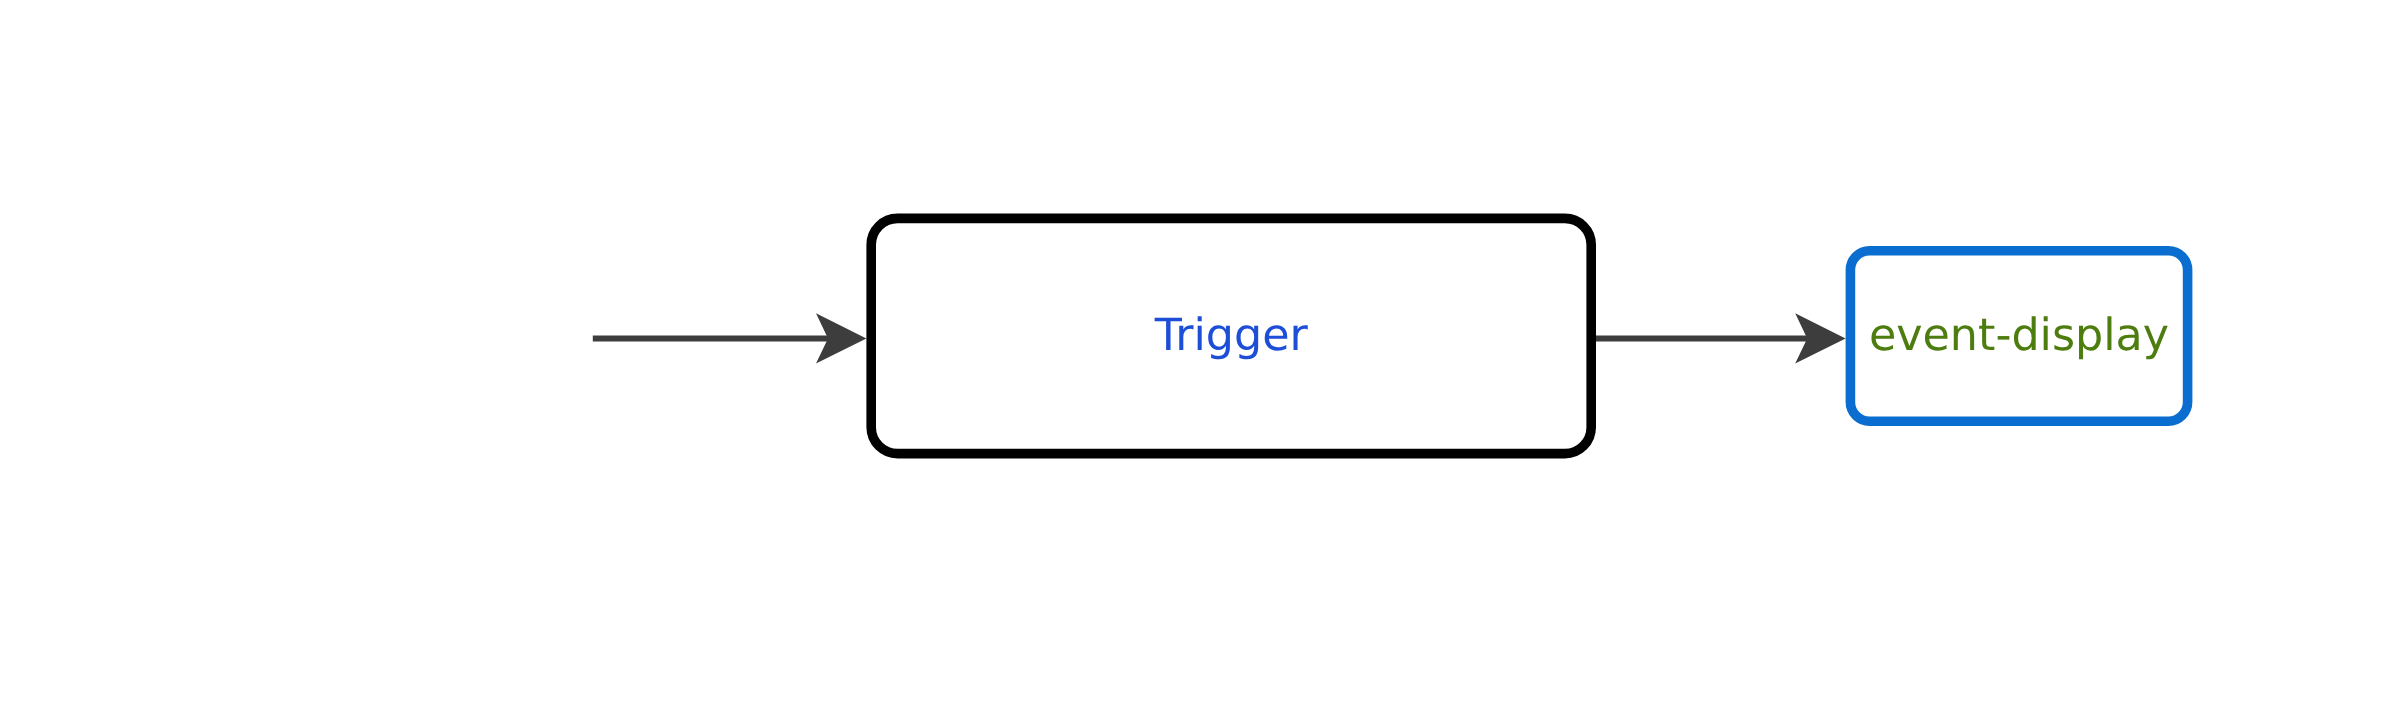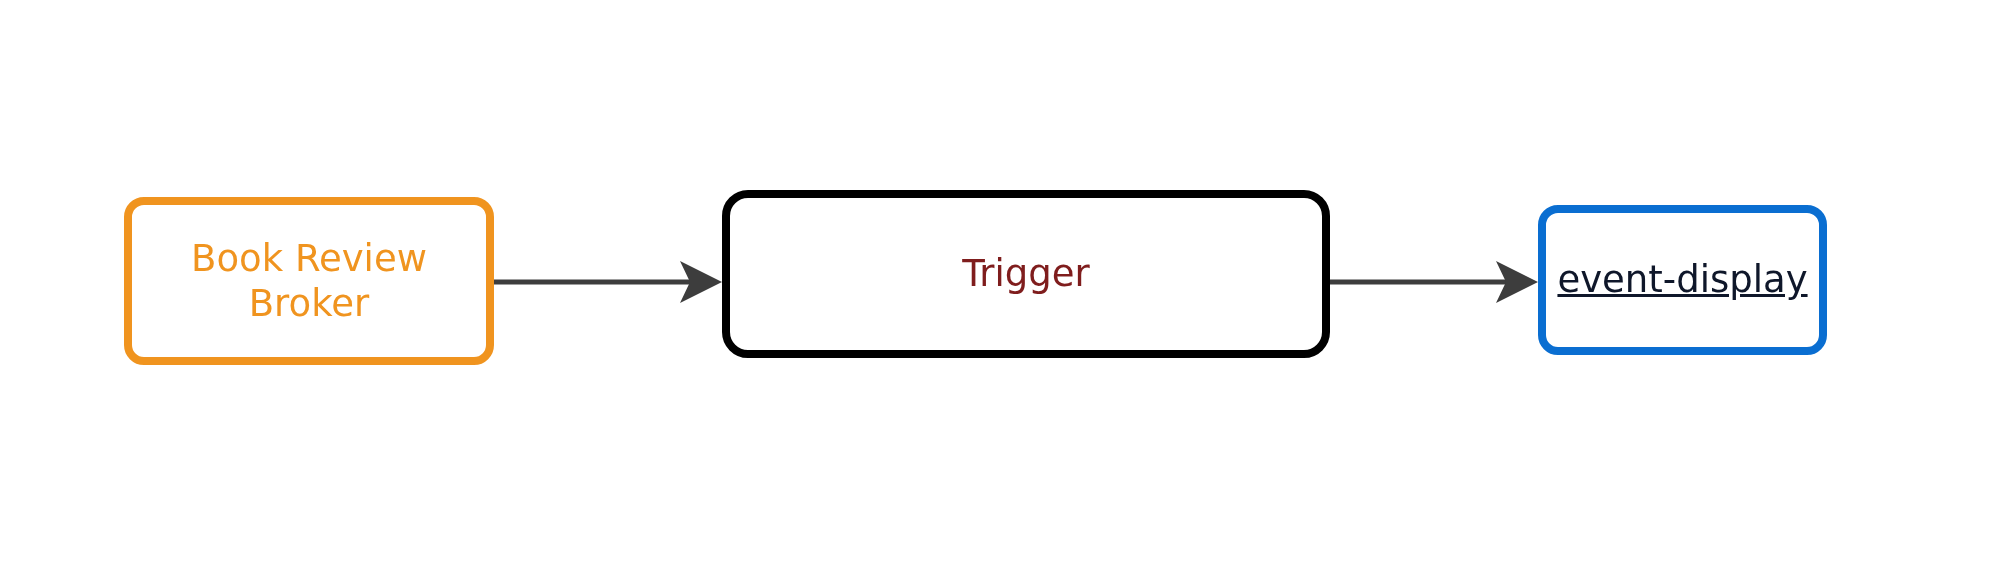--- a/index.html
+++ b/index.html
@@ -41,40 +41,39 @@
     height: 168px;
     border: 8px solid #f0941f;
     border-radius: 20px;
     color: #f0941f;
     font-size: 37px;
   }
 
   
   #node-trigger {
     left: 722px;
-    top: 190px;
+    top: 178px;
     width: 608px;
-    height: 168px;
+    height: 204px;
     border: 8px solid #000000;
     border-radius: 26px;
-    color: #7f1d1d;
+    color: #1d4ed8;
     font-size: 37px;
   }
 
   
   #node-event-display {
     left: 1538px;
     top: 205px;
     width: 289px;
     height: 150px;
     border: 8px solid #0a6ed1;
     border-radius: 20px;
-    color: #0f172a;
+    color: #4d7c0f;
     font-size: 37px;
-    text-decoration: underline;
   }
 
   .edge {
     position: absolute;
     overflow: visible;
   }
   #edge-broker-trigger {
     left: 494px;
     top: 256px;
     width: 232px;
@@ -85,24 +84,20 @@
     top: 256px;
     width: 212px;
     height: 54px;
   }
 </style>
 </head>
 <body>
 
 <div id="canvas">
 
-  <div class="node" id="node-broker">
-    <span class="node-label">Book Review</span>
-    <span class="node-label">Broker</span>
-  </div>
 
   <svg class="edge" id="edge-broker-trigger" viewBox="0 0 232 54" width="232" height="54" xmlns="http://www.w3.org/2000/svg">
     <line x1="0" y1="26" x2="198" y2="26" stroke="#3d3d3d" stroke-width="5"></line>
     <path d="M 228 26 L 186 5 L 196 26 L 186 47 Z" fill="#3d3d3d"></path>
   </svg>
 
   <div class="node" id="node-trigger">
     <span class="node-label">Trigger</span>
   </div>
 

